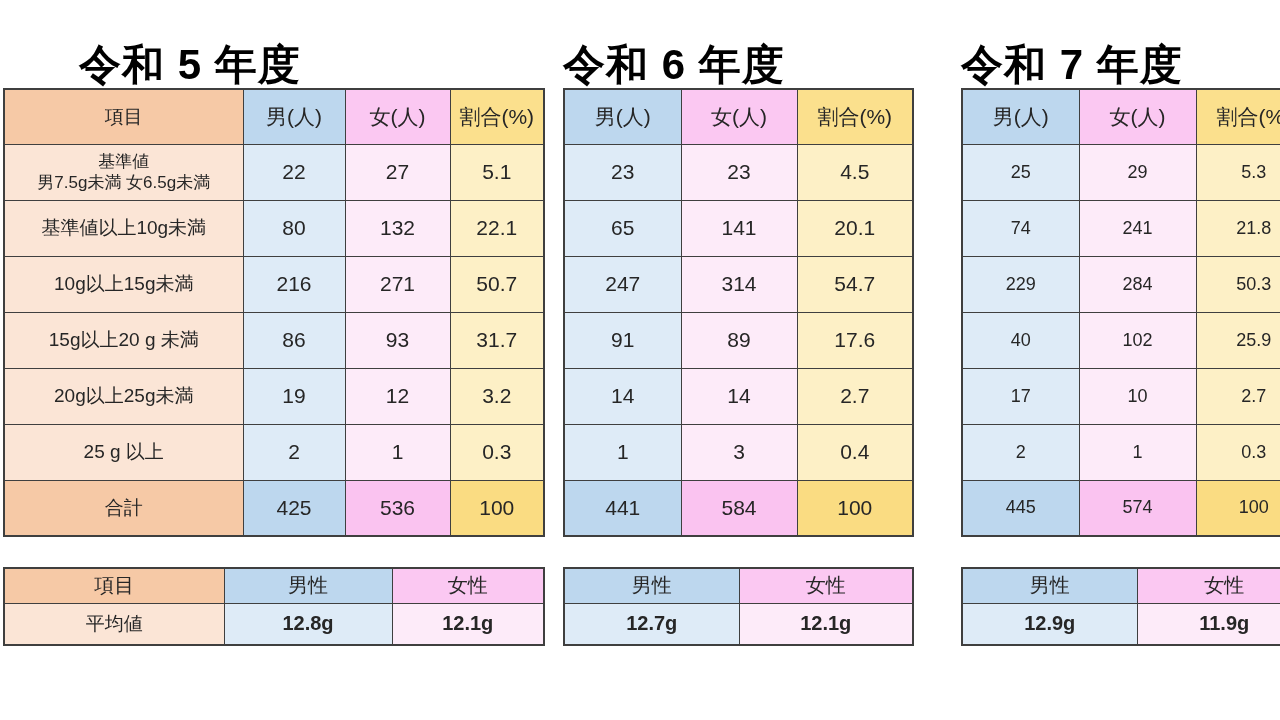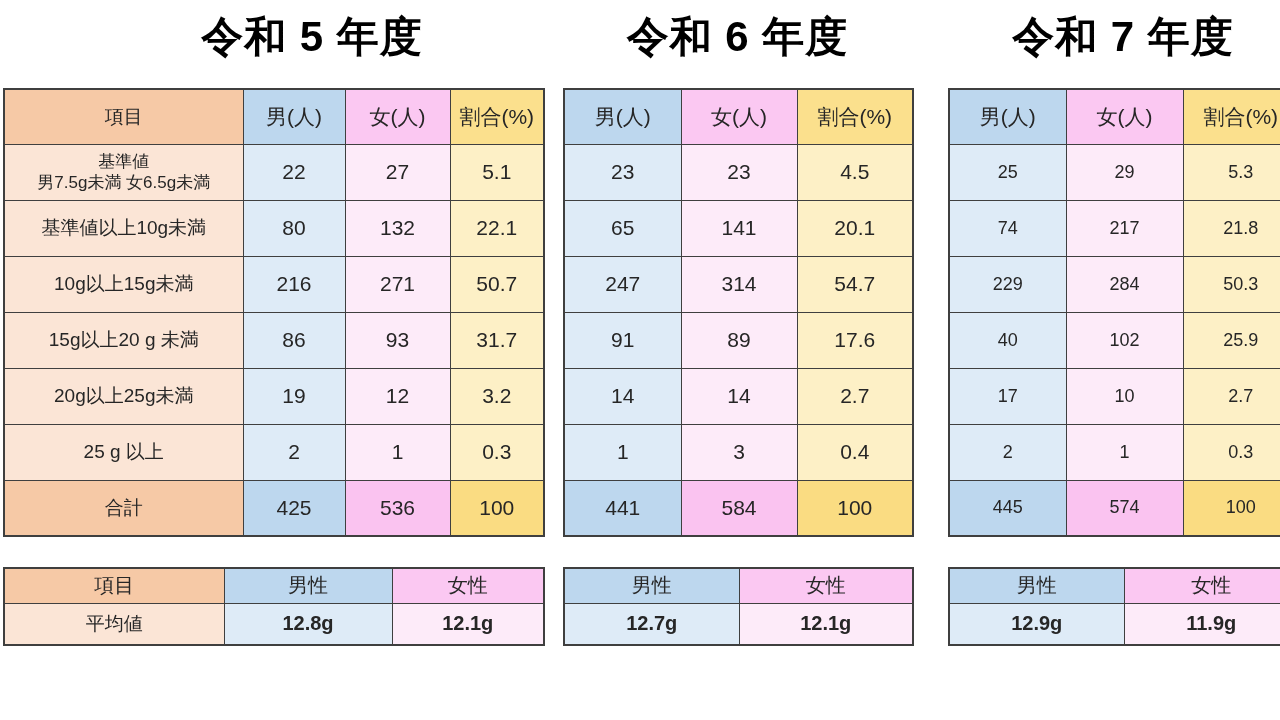--- a/index.html
+++ b/index.html
@@ -3,26 +3,26 @@
 <meta charset="utf-8">
 <style>
   html,body { margin:0; padding:0; }
   body {
     width:1280px; height:720px; background:#ffffff; overflow:hidden;
     font-family:"Liberation Sans","DejaVu Sans",sans-serif;
     color:#262626;
   }
   .wrap { display:flex; align-items:flex-start; padding-left:3px; }
   .colblk.c1 { width:542px; margin-right:18px; }
-  .colblk.c2 { width:349px; }
+  .colblk.c2 { width:349px; margin-right:13px; }
   .colblk.c3 { width:350px;margin-left:36px; }
 
   .title {
-    box-sizing:border-box; height:88px; padding-top:14px;
-    text-align:center; font-size:42px; line-height:46px;
+    box-sizing:border-box; height:88px; padding-top:42px;
+    font-size:42px; line-height:46px;
     font-weight:bold; color:#000000; letter-spacing:1px;
     white-space:nowrap;
   }
   .c1 .title { padding-left:76px; }
 
   table { border-collapse:collapse; table-layout:fixed; width:100%;padding-left:39px; }
   table.main, table.avg { border:2px solid #3f3f3f; }
   td {
     border:1px solid #3f3f3f; text-align:center; vertical-align:middle;
     padding:0; overflow:hidden;
@@ -229,21 +229,21 @@
         <td class="c-pink">女(人)</td>
         <td class="c-yellow">割合(%)</td>
       </tr>
       <tr>
         <td class="c-lblue">25</td>
         <td class="c-lpink">29</td>
         <td class="c-lyellow">5.3</td>
       </tr>
       <tr>
         <td class="c-lblue">74</td>
-        <td class="c-lpink">217</td>
+        <td class="c-lpink">241</td>
         <td class="c-lyellow">21.8</td>
       </tr>
       <tr>
         <td class="c-lblue">229</td>
         <td class="c-lpink">284</td>
         <td class="c-lyellow">50.3</td>
       </tr>
       <tr>
         <td class="c-lblue">40</td>
         <td class="c-lpink">102</td>

